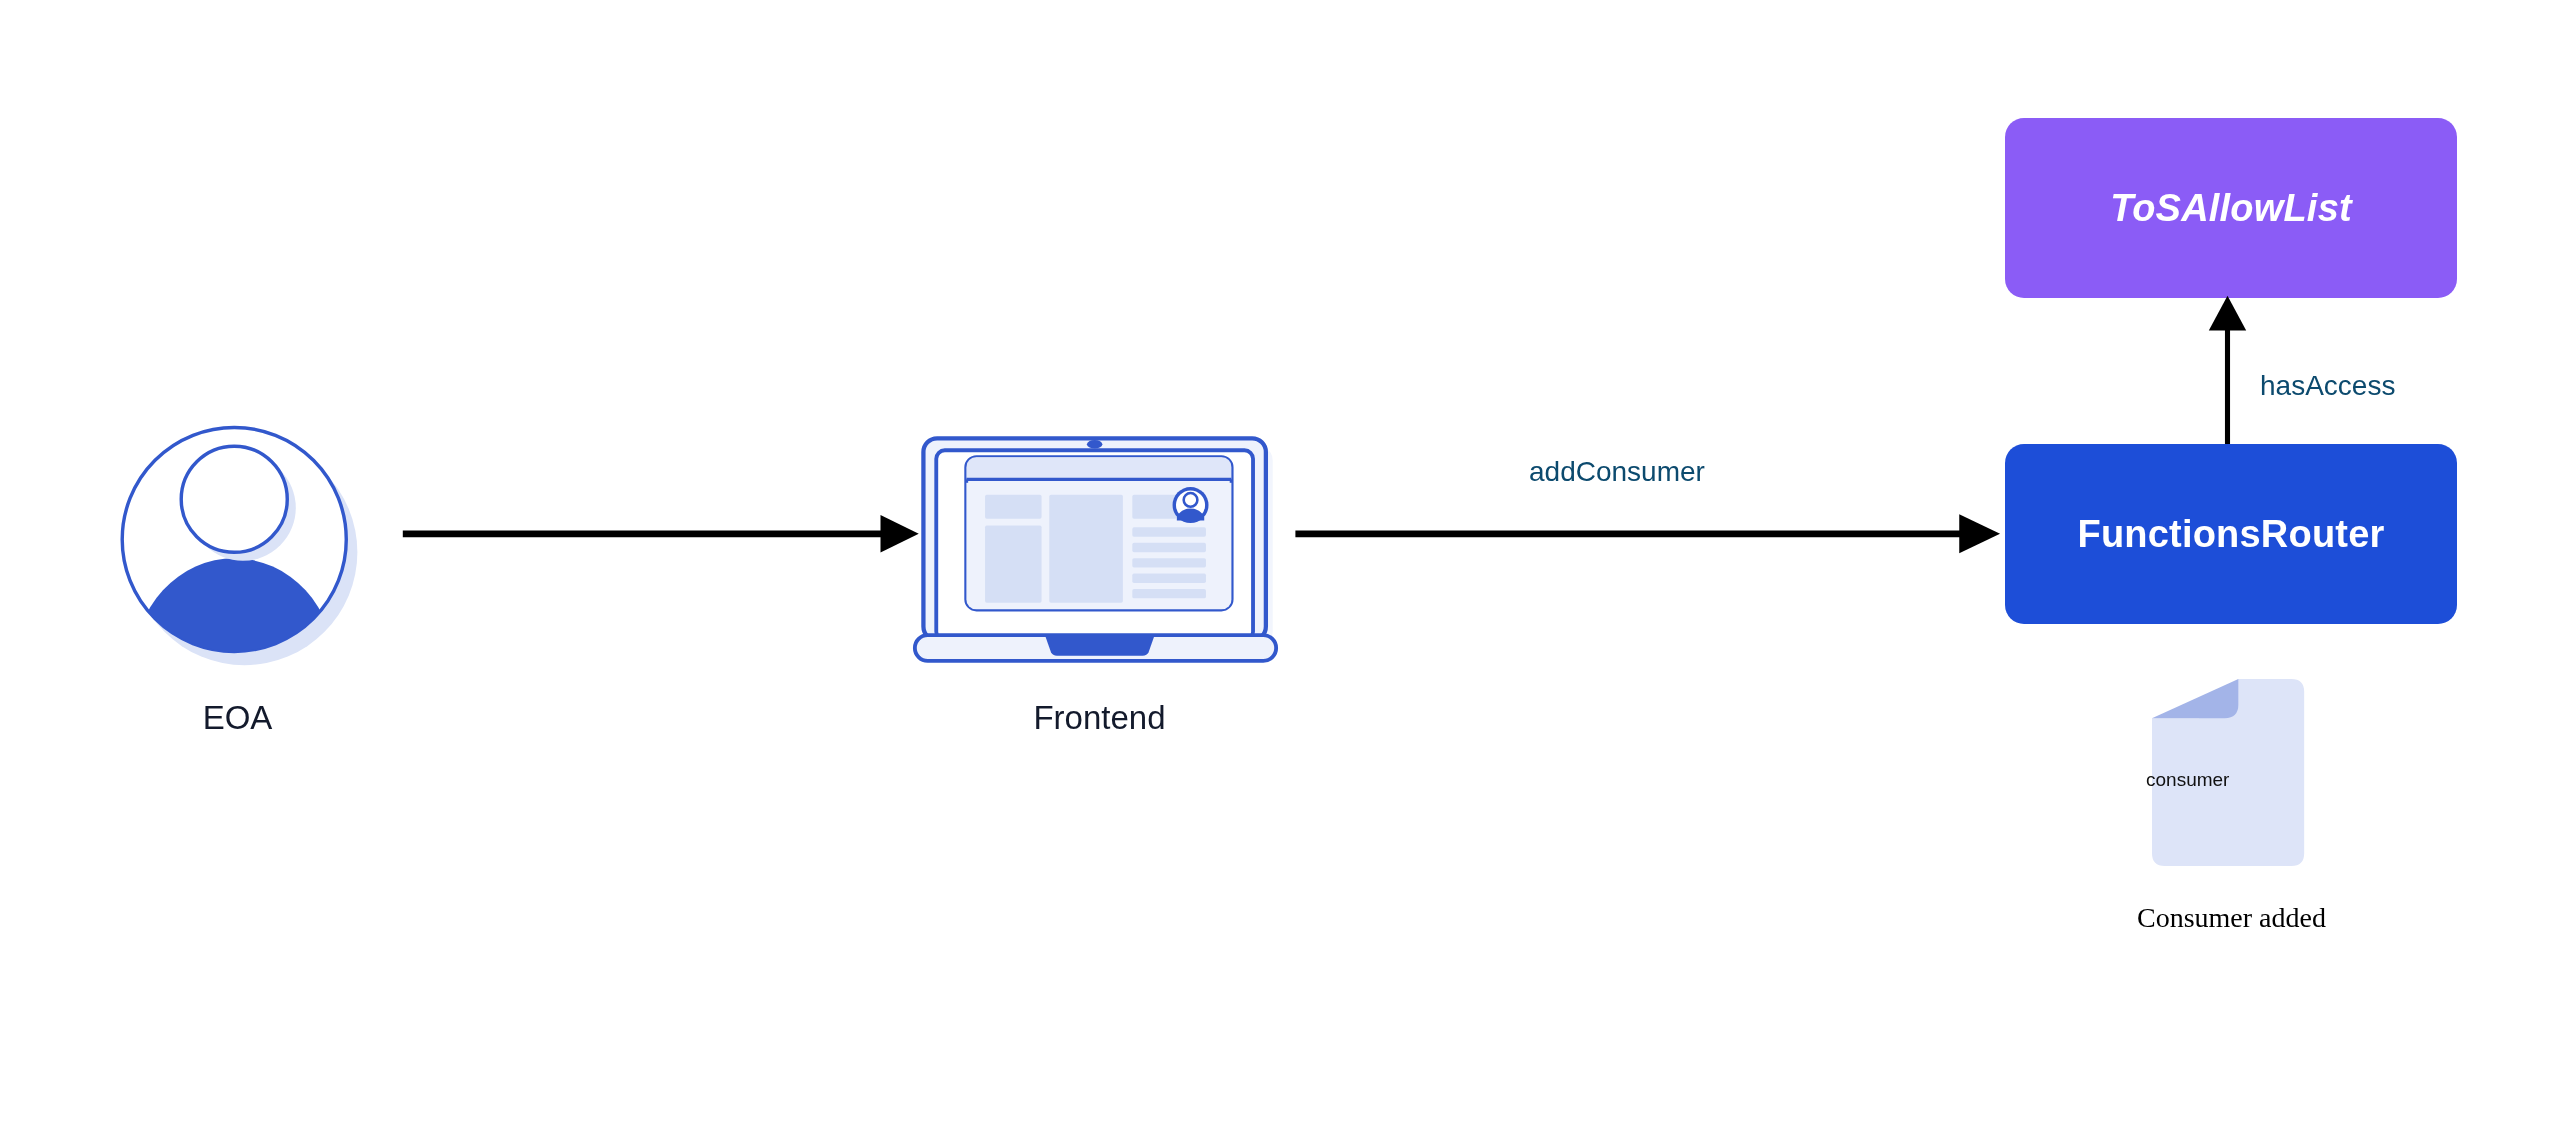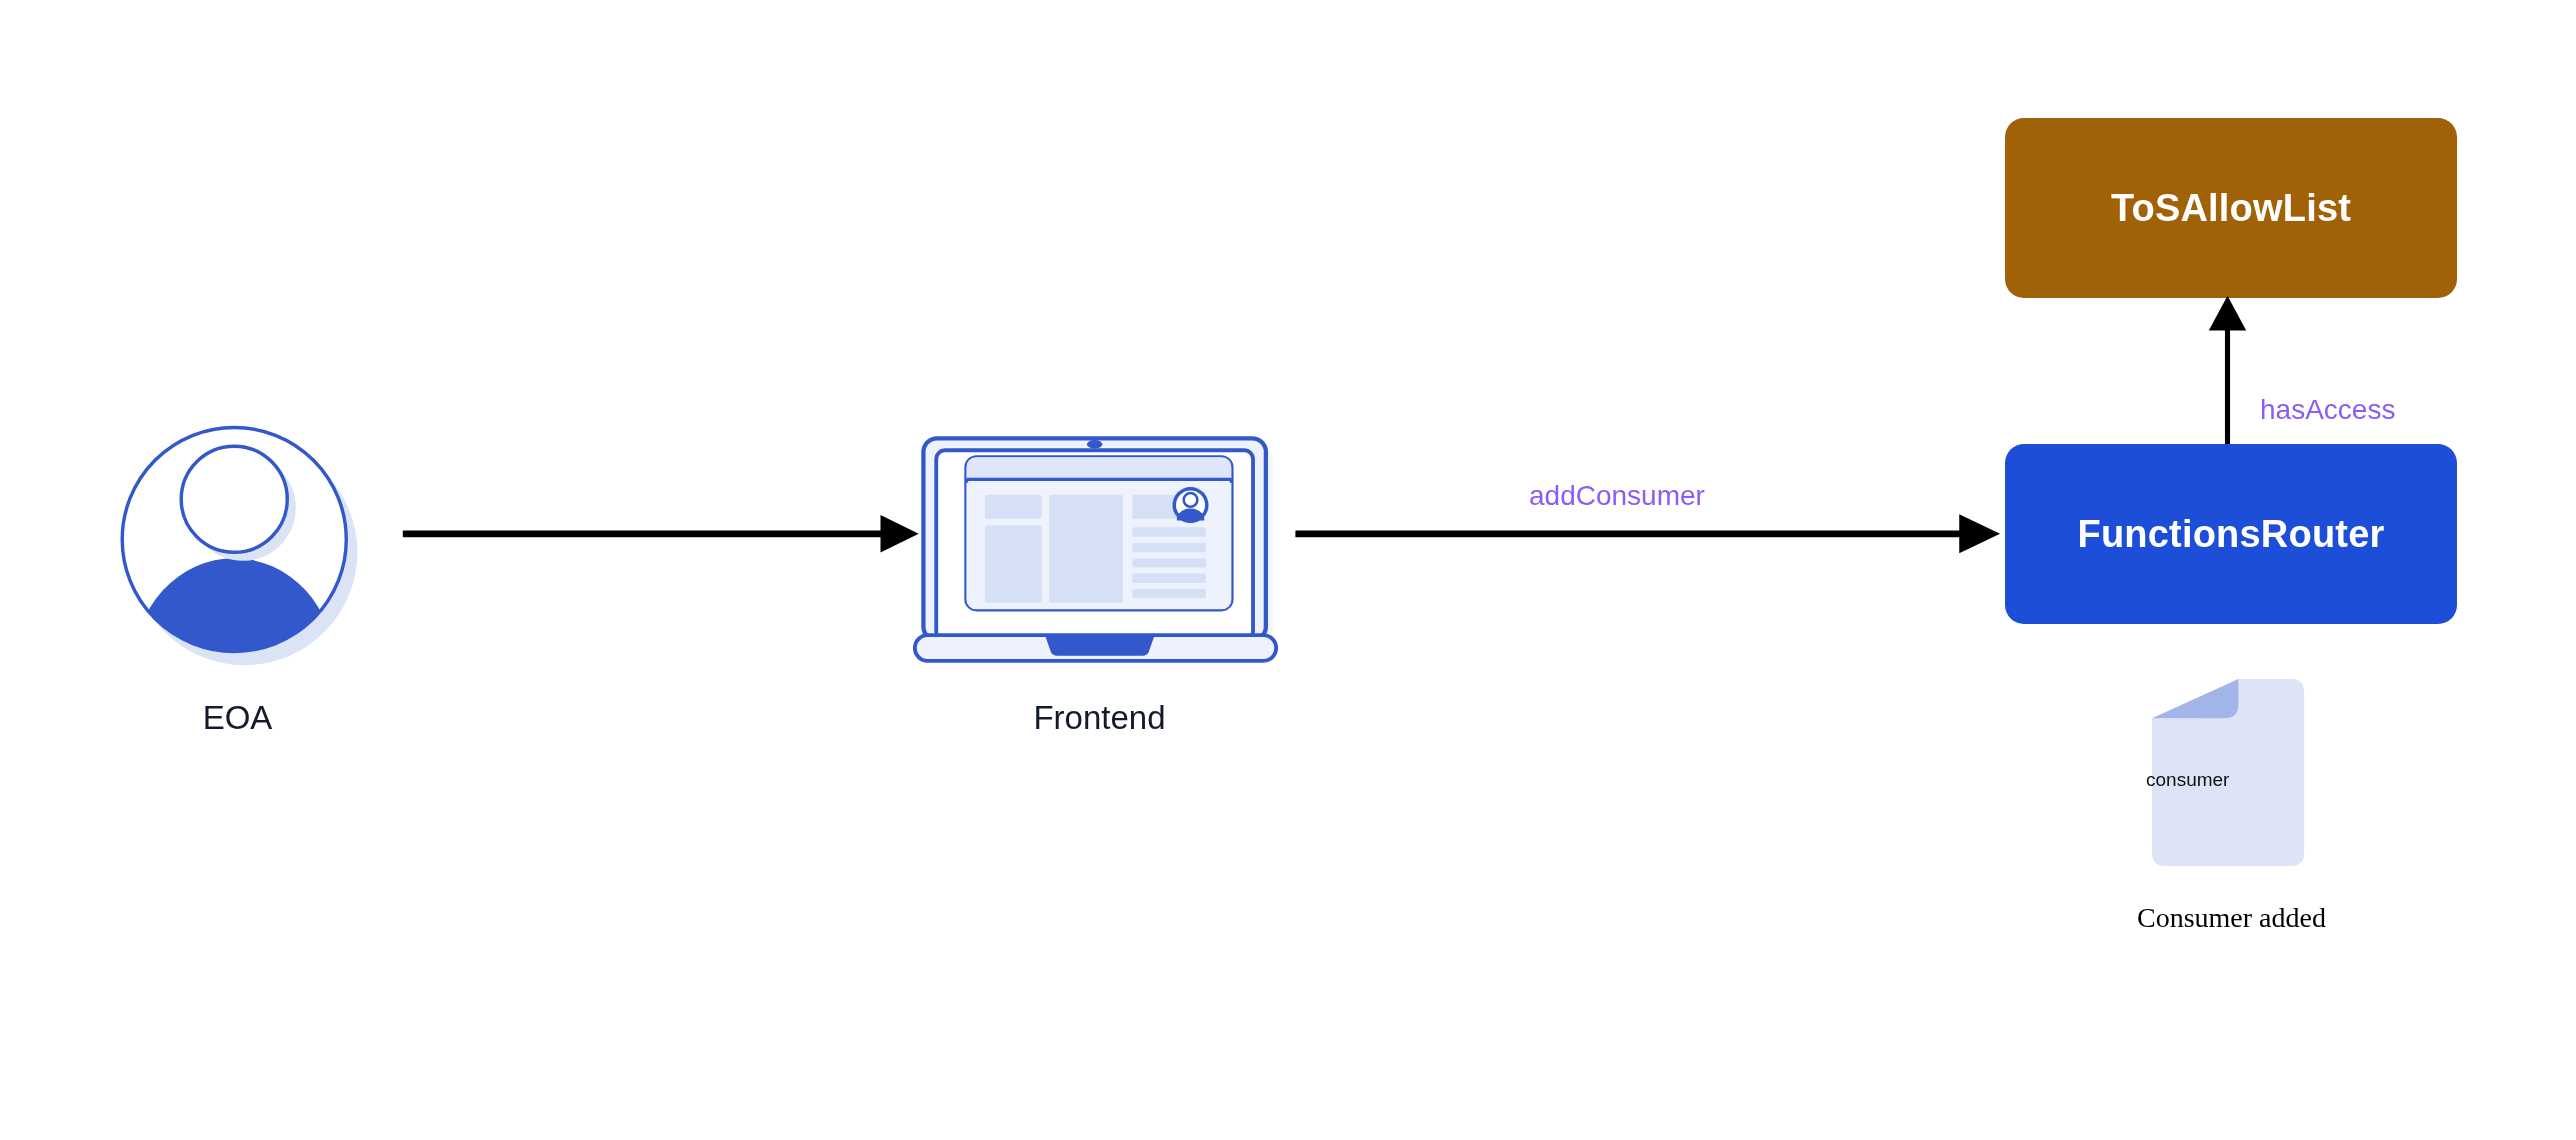--- a/index.html
+++ b/index.html
@@ -43,24 +43,23 @@
   #box-functions-router {
     left: 2005px; top: 444px; width: 452px; height: 180px;
   }
 
   
   .arrow-svg { position: absolute; overflow: visible; }
 
   .edge-label {
     position: absolute;
     font-size: 28px;
-    color: #8b5cf6;
+    color: #0c4a6e;
     white-space: nowrap;
     font-weight: normal;
-    margin-top: 24px;
   }
 
   
   .actor-label {
     position: absolute;
     font-size: 33px;
     font-weight: normal;
     color: #131a2c;
     white-space: nowrap;
     text-align: center;
@@ -170,21 +169,21 @@
 
   <div class="actor-label" style="left:971px; top:699px; width:257px;">Frontend</div>
 
   <svg class="arrow-svg" style="left:1289px; top:510px; width:720px; height:51px;" viewBox="0 0 840 60">
     <line x1="4" y1="28" x2="790" y2="28" stroke="#000000" stroke-width="8"></line>
     <polygon points="785,5 833,28 785,51" fill="#000000"></polygon>
   </svg>
 
   <div class="edge-label" style="left:1529px; top:456px;">addConsumer</div>
 
-  <div class="node-box" id="box-tos-allowlist" style="background:#a16207;">
+  <div class="node-box" id="box-tos-allowlist" style="background:#8b5cf6;font-style:italic;">
     <span class="node-box-label">ToSAllowList</span>
   </div>
 
   <svg class="arrow-svg" style="left:2202px; top:291px; width:51px; height:159px;" viewBox="0 0 60 186">
     <line x1="30" y1="182" x2="30" y2="40" stroke="#000000" stroke-width="6"></line>
     <polygon points="8,46 30,5 52,46" fill="#000000"></polygon>
   </svg>
 
   <div class="edge-label" style="left:2260px; top:370px;">hasAccess</div>
 

